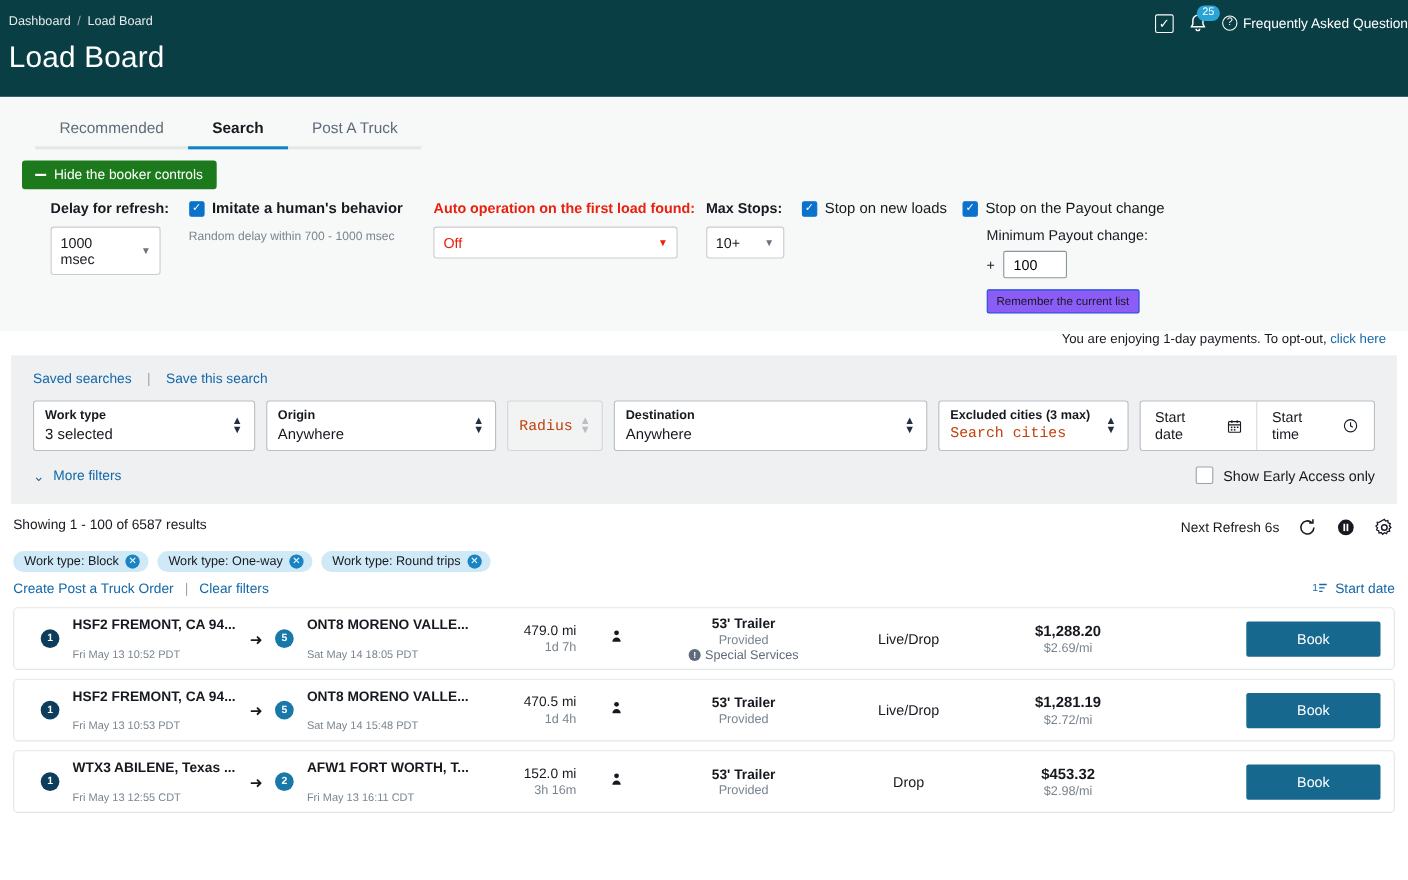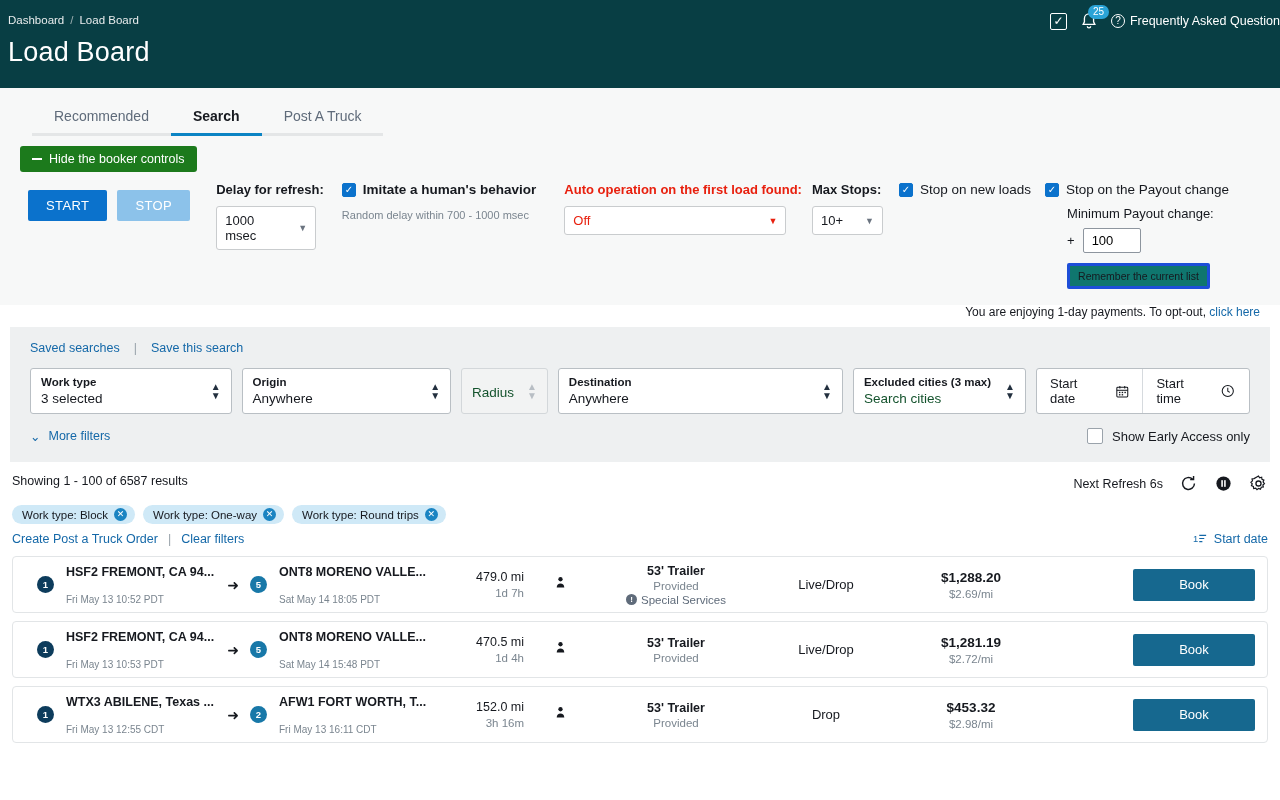--- a/index.html
+++ b/index.html
@@ -111,22 +111,22 @@
     font-size: 10px; line-height: 1; flex: none;
   }
   .cb.on { background: #0b72cc; color: #fff; border: 1px solid #0b72cc; }
 
   .numrow { display: flex; align-items: center; gap: 8px; margin-top: 7px; }
   .numbox {
     border: 1px solid #8d959e; border-radius: 2px; background: #fff;
     font-size: 13px; padding: 4px 8px; width: 58px;
   }
   .remember-btn {
-    margin-top: 10px; font-size: 10.5px; background: #0f766e;
-    border: 3px solid #1d4ed8; border-radius: 2px; padding: 4px 8px; cursor: pointer;
+    margin-top: 10px; font-size: 10.5px; background: #8b5cf6;
+    border: 1px solid #1d4ed8; border-radius: 2px; padding: 4px 8px; cursor: pointer;
     color: #16191f;
   }
 
   .payline {
     font-size: 12px; color: #16191f; text-align: right;
     padding: 0 20px 8px 0;
   }
   .payline a { color: #1468a8; }
 
   
@@ -136,21 +136,21 @@
   .savedrow .divider { color: #9aa3ab; }
   .filters { display: flex; gap: 10px; margin-top: 13px; align-items: stretch; }
   .fbox {
     background: #fff; border: 1px solid #b9bfc4; border-radius: 3px;
     padding: 7px 10px; display: flex; align-items: center; justify-content: space-between;
     cursor: pointer;
   }
   .fbox.disabled { background: #f2f3f3; border-color: #d3d7da; cursor: default; }
   .fbox .flab { font-size: 11.5px; color: #16191f; font-weight: bold; }
   .fbox .fval { font-size: 13.5px; color: #16191f; margin-top: 3px; }
-  .fbox .fval.ph { color: #14532d; }
+  .fbox .fval.ph { color: #c2410c; font-family: Liberation Mono, monospace; }
   .updown { font-size: 10px; color: #222f3e; line-height: .95; text-align: center; }
   .updown.dim { color: #b8bec4; }
   .datetime { display: flex; border: 1px solid #b9bfc4; border-radius: 3px; background: #fff; }
   .dt-cell {
     display: flex; align-items: center; gap: 10px; padding: 0 13px;
     font-size: 13px; cursor: pointer;
   }
   .dt-cell + .dt-cell { border-left: 1px solid #d6dade; }
   .morerow { display: flex; align-items: center; justify-content: space-between; margin-top: 14px; }
   .morefilters { display: flex; align-items: center; gap: 8px; font-size: 12.5px; color: #1468a8; cursor: pointer; }
@@ -259,24 +259,20 @@
   </div>
 </div>
 
 <div class="booker">
   <button class="hide-btn">
     <span class="minus"></span>
     <span>Hide the booker controls</span>
   </button>
 
   <div class="booker-row">
-    <div class="startstop">
-      <button class="btn-start">START</button>
-      <button class="btn-stop">STOP</button>
-    </div>
 
     <div class="ctl">
       <div class="ctl-label">Delay for refresh:</div>
       <div class="sel" style="width:100px">
         <span>1000 msec</span>
         <span class="caret">▼</span>
       </div>
     </div>
 
     <div class="ctl" style="margin-left:18px">

